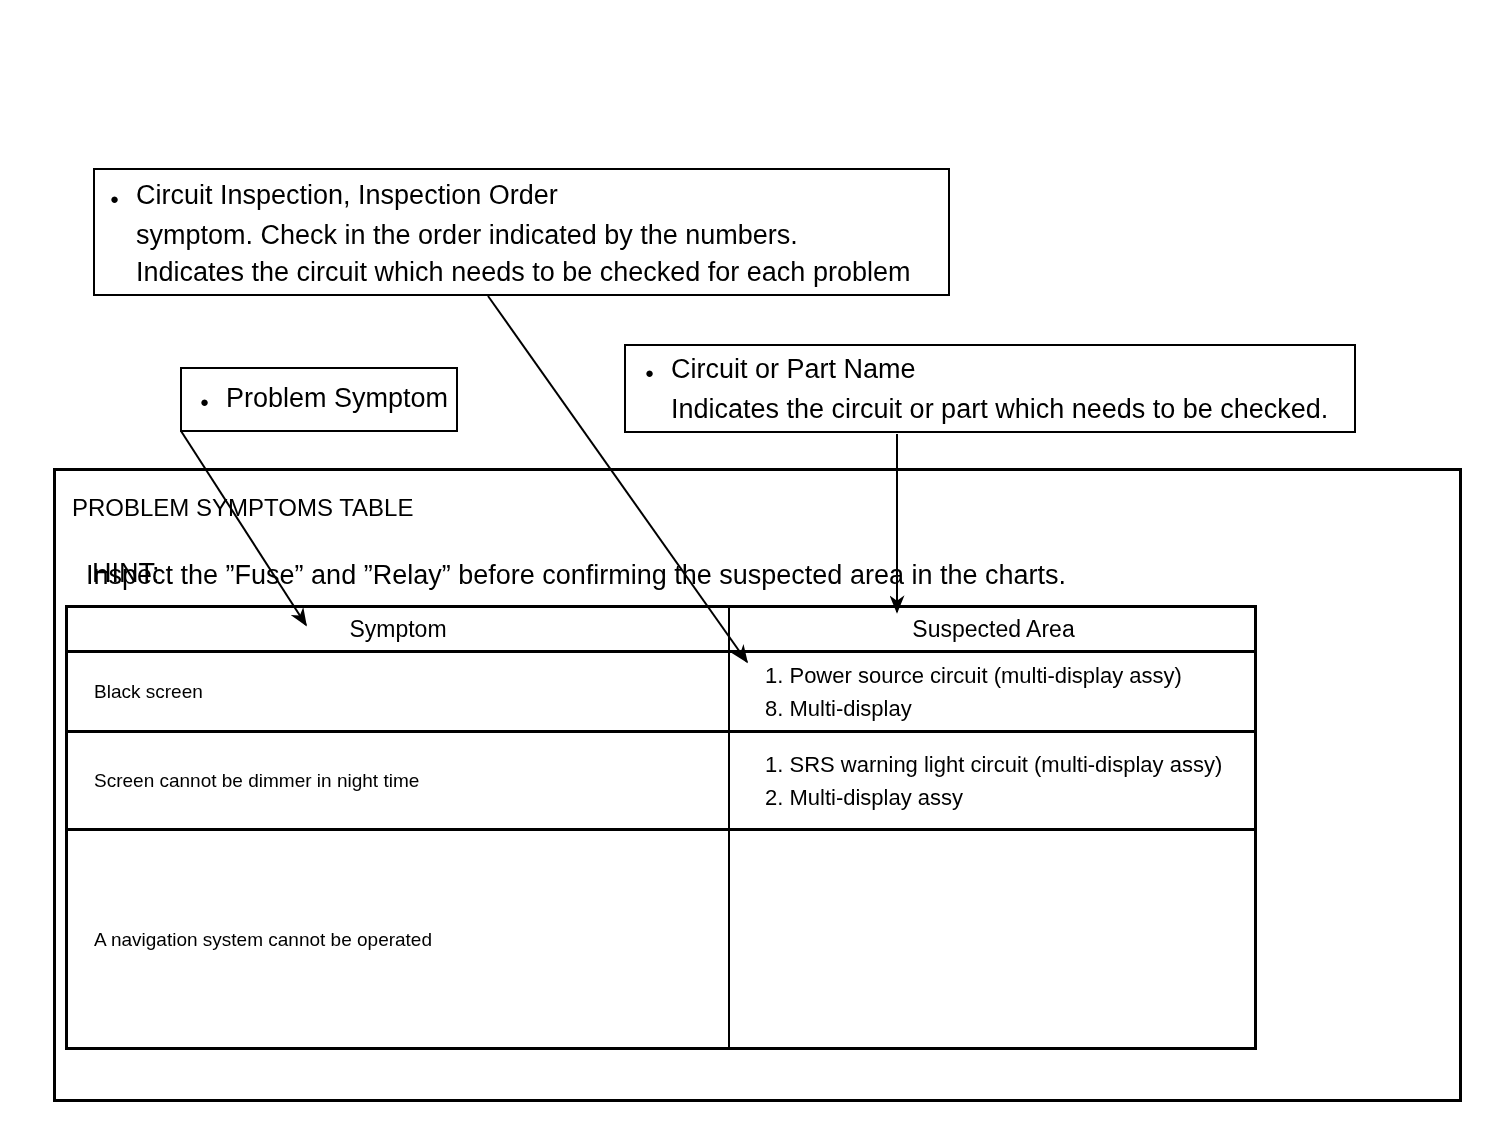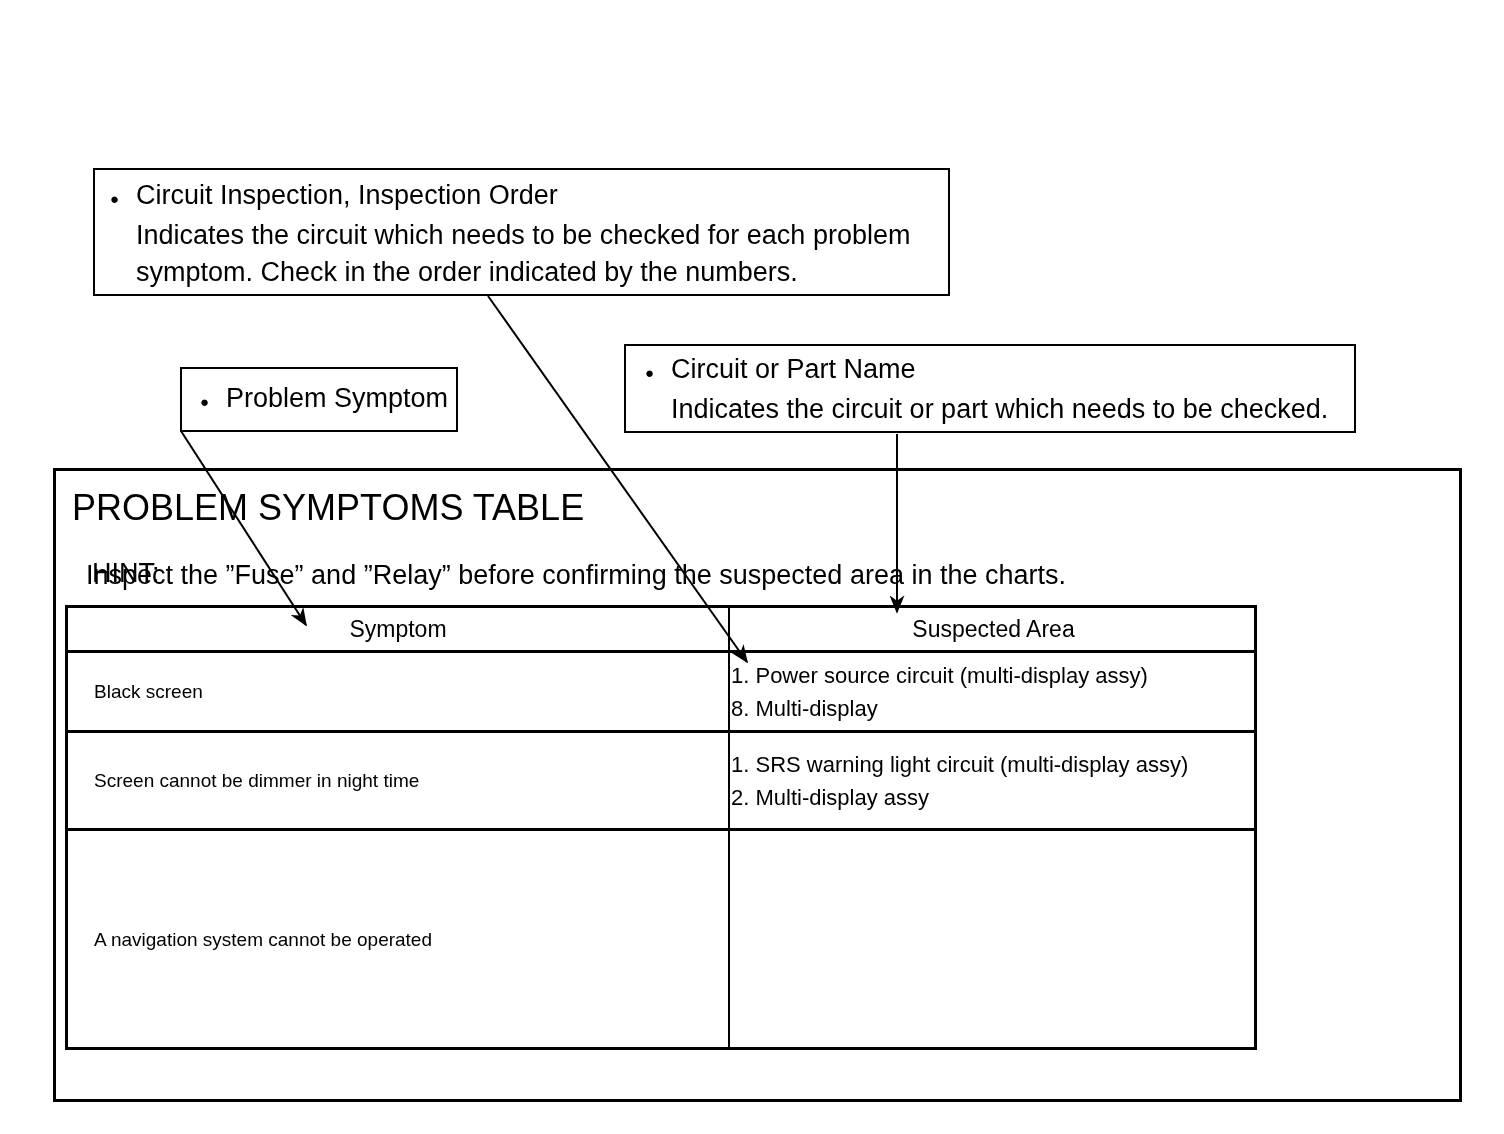--- a/index.html
+++ b/index.html
@@ -17,58 +17,58 @@
   .co-indent { padding-left:26px; }
 
   #co-inspection { left:93px; top:168px; width:857px; height:128px; padding:7px 0 0 15px; }
   #co-symptom    { left:180px; top:367px; width:278px; height:65px; display:flex; align-items:center; padding-left:18px; }
   #co-partname   { left:624px; top:344px; width:732px; height:89px; padding:5px 0 0 19px; }
 
   
   .doc-box { position:absolute; left:53px; top:468px; width:1403px; height:628px;
              border:3px solid #000; box-sizing:content-box; background:#fff; }
 
-  .doc-title { position:absolute; left:72px; top:490px; font-size:36px; line-height:36px; white-space:nowrap; }
+  .doc-title { position:absolute; left:72px; top:490px; font-size:24px; line-height:36px; white-space:nowrap; }
   .hint-label { position:absolute; left:92px; top:530px; font-size:27px; line-height:28px;margin-top:29px; }
   .hint-text  { position:absolute; left:86px; top:561px; font-size:27px; line-height:28px; white-space:nowrap; }
 
   
   .tbl { position:absolute; left:65px; top:605px; width:1192px; height:445px;
          border:3px solid #000; box-sizing:border-box; display:flex; flex-direction:column; background:#fff; }
   .trow { display:flex; border-bottom:3px solid #000; box-sizing:border-box; }
   .trow:last-child { border-bottom:none; flex:1; }
   .trow-head { height:45px; }
   .trow-1 { height:80px; }
   .trow-2 { height:98px; }
   .td-sym { width:662px; border-right:2px solid #000; box-sizing:border-box;
             display:flex; align-items:center; padding-left:26px; font-size:19px; line-height:27px; }
   .td-area { flex:1; display:flex; flex-direction:column; justify-content:center;
-             padding-left:1px; padding-right:12px; font-size:22px; }
+             padding-left:35px; padding-right:12px; font-size:22px; }
   .th { font-size:23px; justify-content:center; padding-left:0; }
   .th-area { align-items:center; flex-direction:row; padding-left:15px; }
   .sus { line-height:33px; white-space:nowrap; }
   .list .sus { line-height:31px; margin:3px 0; }
   .list .hang { white-space:normal; padding-left:16px; text-indent:-16px; }
   .justify { text-align:justify; }
 
   
   .overlay { position:absolute; left:0; top:0; pointer-events:none; }
 </style>
 </head>
 <body>
 
 <div class="canvas">
 
   <div class="co" id="co-inspection">
     <div class="co-line co-first">
       <span class="bullet">●</span>
       <span>Circuit Inspection, Inspection Order</span>
     </div>
+    <div class="co-line co-indent">symptom. Check in the order indicated by the numbers.</div>
     <div class="co-line co-indent">Indicates the circuit which needs to be checked for each problem</div>
-    <div class="co-line co-indent">symptom. Check in the order indicated by the numbers.</div>
   </div>
 
   <div class="co" id="co-symptom">
     <div class="co-line co-first">
       <span class="bullet">●</span>
       <span>Problem Symptom</span>
     </div>
   </div>
 
   <div class="co" id="co-partname">

